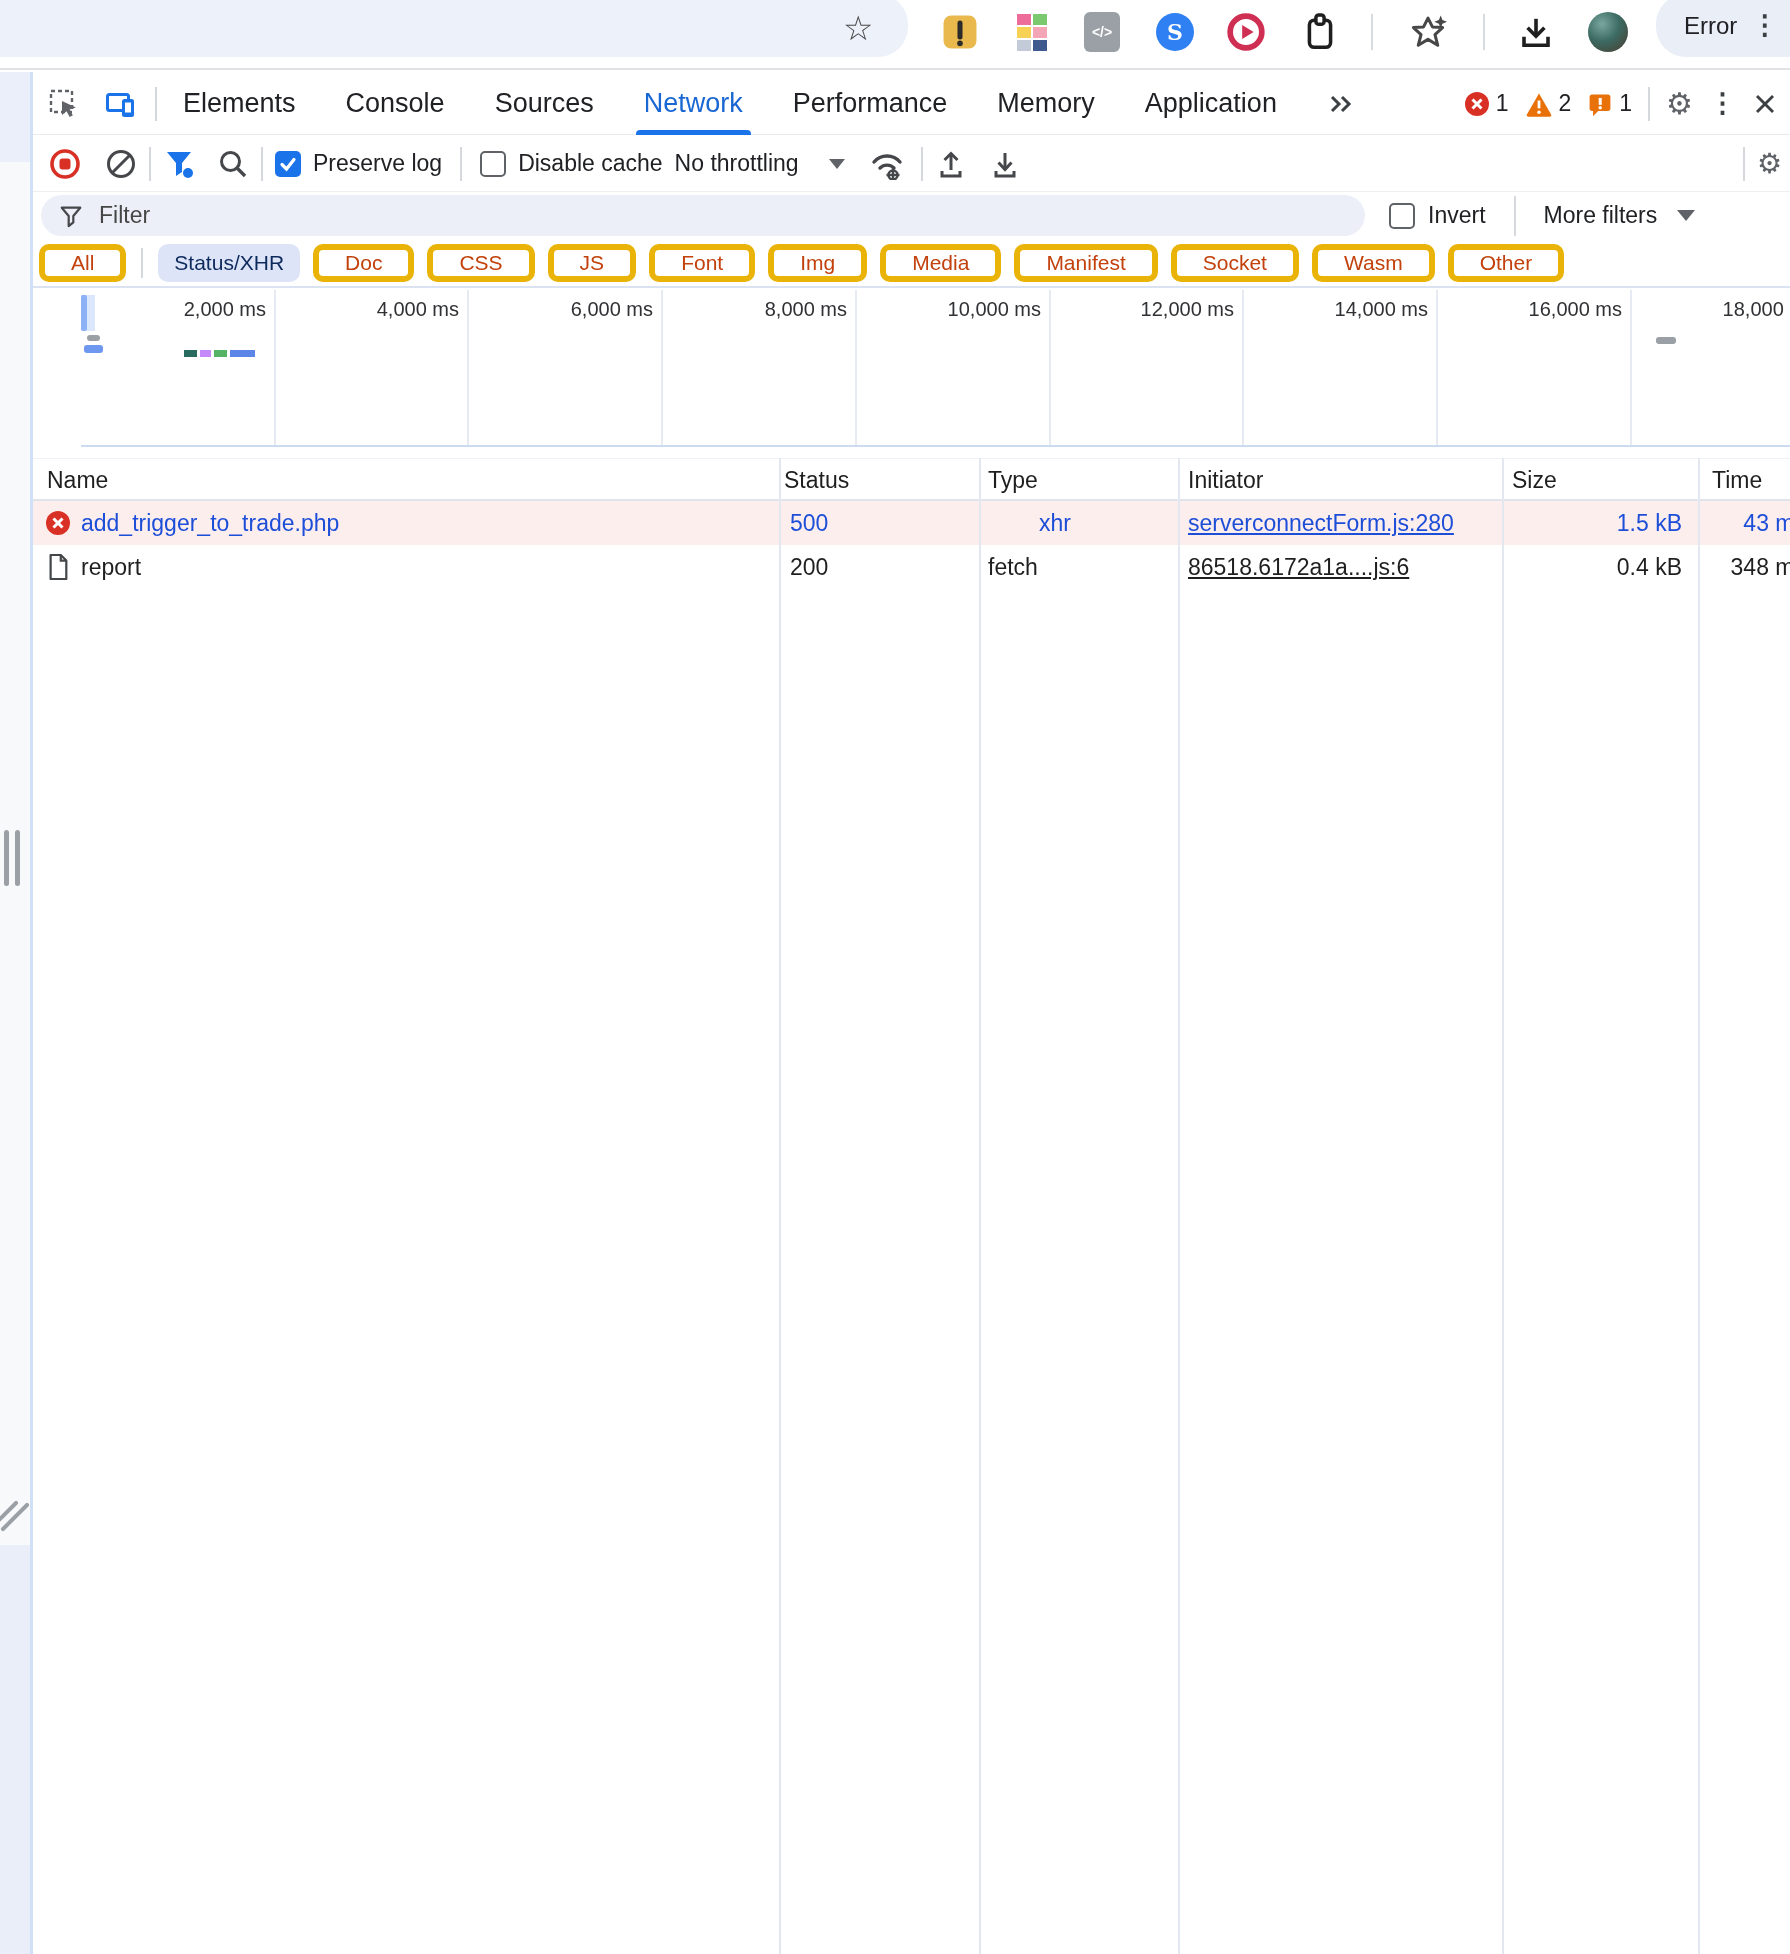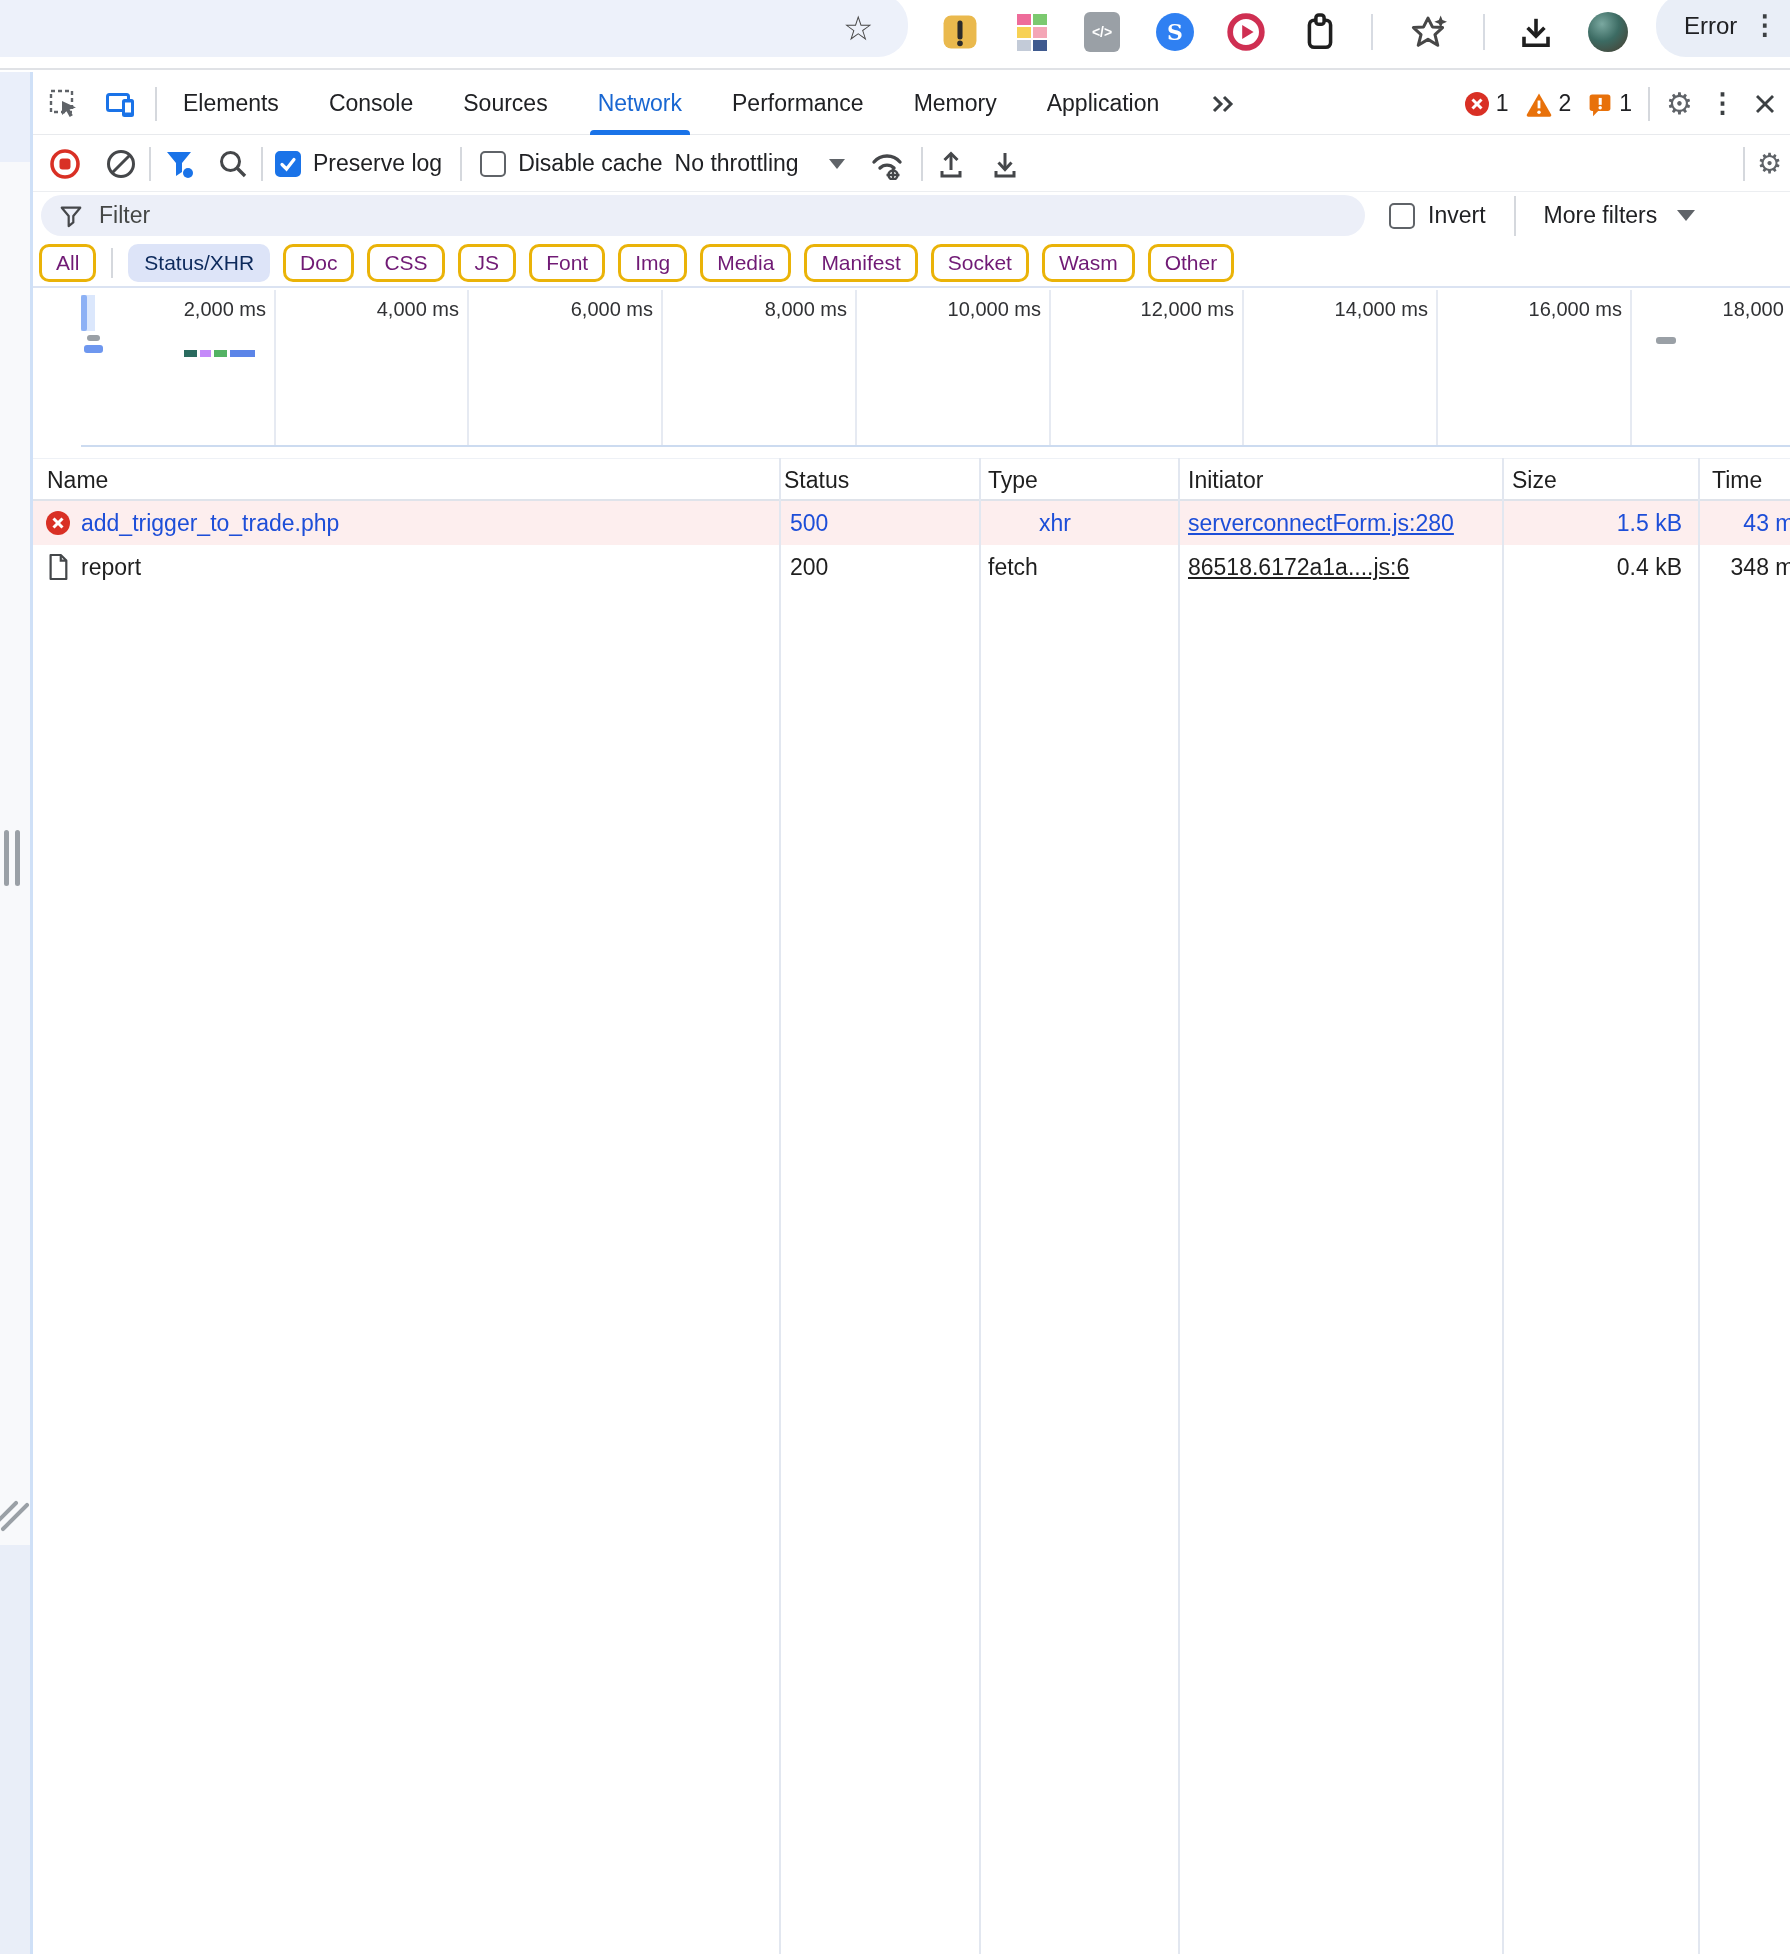--- a/index.html
+++ b/index.html
@@ -39,21 +39,21 @@
   .devtools{position:absolute;left:30px;top:72px;width:1760px;height:1882px;background:#fff;
     border-left:3px solid #cfe0f7;}
 
   
   .tabbar{position:absolute;left:0;top:0;width:1757px;height:63px;background:#fff;
     border-bottom:1px solid #e8eaed;}
   .tb-icon{position:absolute;top:16px;width:32px;height:32px;}
   .vsep{width:2px;height:34px;background:#d5d8dd;}
   .tabbar .vsep{position:absolute;top:15px;}
   .tabs{position:absolute;left:150px;top:0;height:63px;display:flex;gap:50px;}
-  .tab{height:100%;display:flex;align-items:center;font-size:23px;color:#202124;position:relative;}
+  .tab{height:100%;display:flex;align-items:center;font-size:27px;color:#202124;position:relative;}
   .tab.active{color:#1967d2;}
   .tab.active::after{content:'';position:absolute;left:-8px;right:-8px;bottom:0;height:5px;
     background:#1a73e8;border-radius:4px 4px 0 0;}
   .tab-right{position:absolute;right:12px;top:0;height:63px;display:flex;align-items:center;gap:16px;}
   .badge{display:flex;align-items:center;gap:6px;font-size:23px;color:#202124;}
   .gear{font-size:30px;color:#5f6368;line-height:1;}
 
   
   .nettools{position:absolute;left:0;top:64px;width:1757px;height:56px;display:flex;
     align-items:center;border-bottom:1px solid #eceef1;}
@@ -74,22 +74,22 @@
     font-family:"Liberation Sans",sans-serif;color:#202124;width:1200px;}
   .filterpill input::placeholder{color:#454746;opacity:1;}
   .filter-right{position:absolute;left:1356px;top:2px;height:41px;display:flex;align-items:center;}
   .filter-right .lbl{font-size:23px;color:#202124;margin-left:13px;}
   .filter-right .vsep{margin:0 28px;height:40px;}
   .morefilters{display:flex;align-items:center;gap:20px;font-size:23px;color:#202124;}
 
   
   .chiprow{position:absolute;left:0;top:168px;width:1757px;height:48px;display:flex;
     align-items:center;gap:13px;padding-left:6px;border-bottom:2px solid #dbe3f2;}
-  .chip{height:38px;border:3px solid #eab308;border-radius:10px;background:#fff;font-size:21px;
-    color:#701a75;display:flex;align-items:center;padding:0 14px;}
+  .chip{height:38px;border:6px solid #eab308;border-radius:10px;background:#fff;font-size:21px;
+    color:#c2410c;display:flex;align-items:center;padding:0 26px;}
   .chip.sel{border:none;background:#dde4f8;color:#0d2a5c;padding:0 16px;}
   .chiprow .vsep{height:30px;margin:0 2px;}
 
   
   .timeline{position:absolute;left:0;top:218px;width:1757px;height:157px;
     border-bottom:2px solid #ccdbf0;overflow:hidden;margin-left:48px;}
   .tl-line{position:absolute;top:0;bottom:0;width:2px;background:#e6eaf2;}
   .tl-label{position:absolute;top:8px;font-size:20px;color:#303134;}
   .tl-selbox{position:absolute;left:0;top:5px;width:14px;height:36px;background:#dbe7fc;}
   .tl-selbar{position:absolute;left:0;top:5px;width:6px;height:36px;background:#8db1f5;border-radius:2px;}

